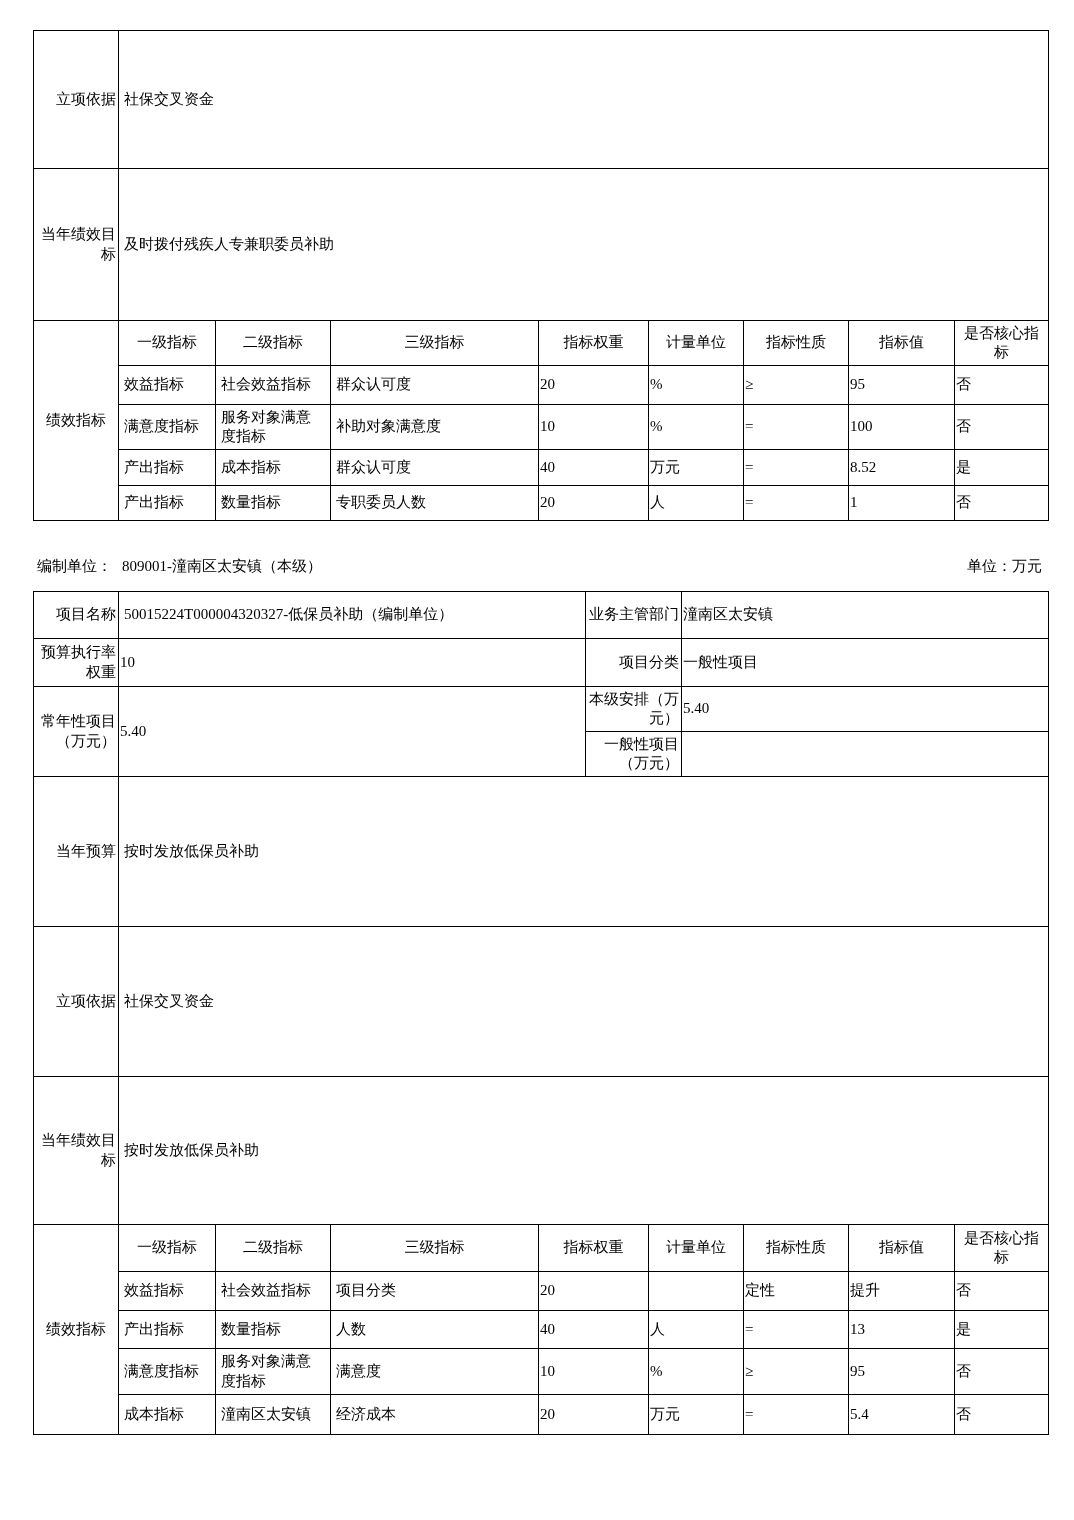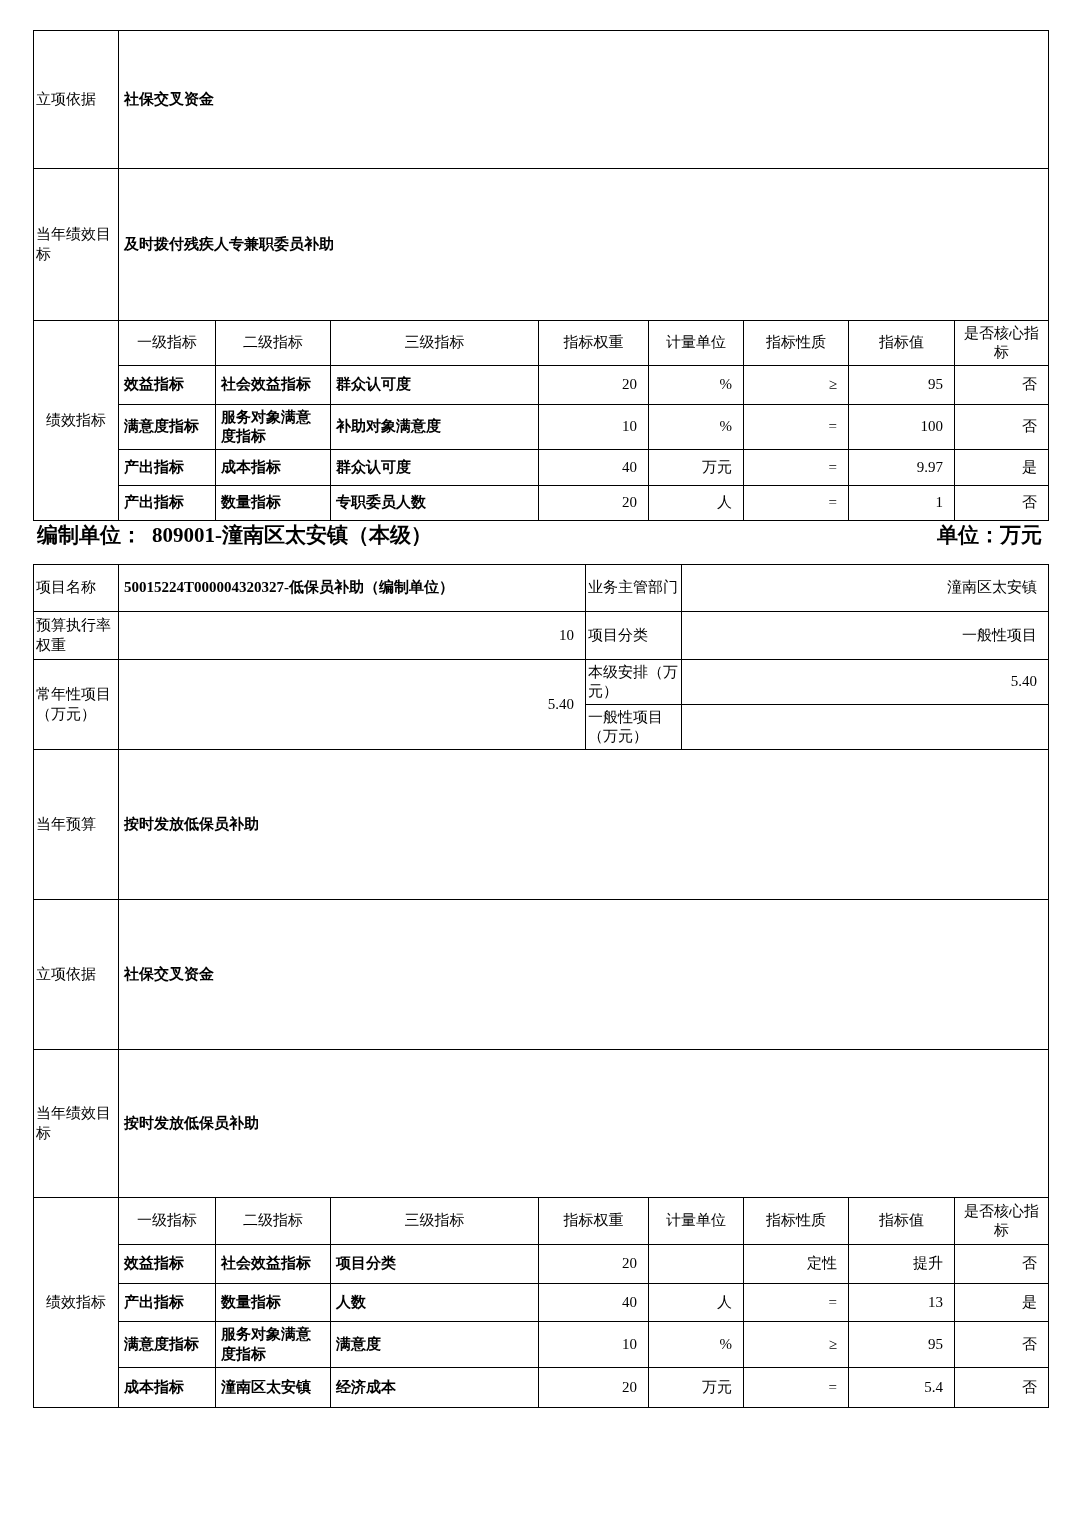--- a/index.html
+++ b/index.html
@@ -4,34 +4,34 @@
 <style>
   * { margin:0; padding:0; box-sizing:border-box; }
   html,body { width:1074px; height:1520px; background:#ffffff; }
   body {
     font-family:"Liberation Serif","DejaVu Serif",serif;
     color:#000; font-size:15px; position:relative; overflow:hidden;
   }
   .sheet { width:1015px; margin-left:33px; }
   table { border-collapse:collapse; table-layout:fixed; width:1015px; }
   td { border:1px solid #000; vertical-align:middle; line-height:1.3; overflow:hidden; word-break:normal; }
-  .lbl { text-align:left; padding:2px 2px; }
-  .val { text-align:left;  padding:2px 5px;font-weight:bold; }
-  .ctr { text-align:right; padding:2px 11px; }
+  .lbl { text-align:right; padding:2px 2px; }
+  .val { text-align:left;  padding:2px 5px; }
+  .ctr { text-align:left; padding:2px 1px; }
   .hdr td { text-align:center; padding:2px 2px; }
   .t1a { margin-top:30px; }
   .tb  { margin-top:-1px; }
   .title {
     text-align:center; font-weight:bold; font-size:27px;
     margin-top:30px; line-height:1.25;
     font-family:"Liberation Serif","DejaVu Serif",serif;
   }
   .meta {
     display:flex; justify-content:space-between; align-items:flex-end;
-    font-size:21px; padding:0 6px 0 4px;font-weight:bold;
+    margin-top:36px; font-size:15px; padding:0 6px 0 4px;
   }
   .meta .mv { margin-left:10px; }
   .t2a { margin-top:15px; }
 </style>
 </head>
 <body>
 
 <div class="sheet">
 
   <table class="t1a">
@@ -95,21 +95,21 @@
       <td class="ctr">100</td>
       <td class="ctr">否</td>
     </tr>
     <tr style="height:36px">
       <td class="val">产出指标</td>
       <td class="val">成本指标</td>
       <td class="val">群众认可度</td>
       <td class="ctr">40</td>
       <td class="ctr">万元</td>
       <td class="ctr">=</td>
-      <td class="ctr">9.97</td>
+      <td class="ctr">8.52</td>
       <td class="ctr">是</td>
     </tr>
     <tr style="height:35px">
       <td class="val">产出指标</td>
       <td class="val">数量指标</td>
       <td class="val">专职委员人数</td>
       <td class="ctr">20</td>
       <td class="ctr">人</td>
       <td class="ctr">=</td>
       <td class="ctr">1</td>

